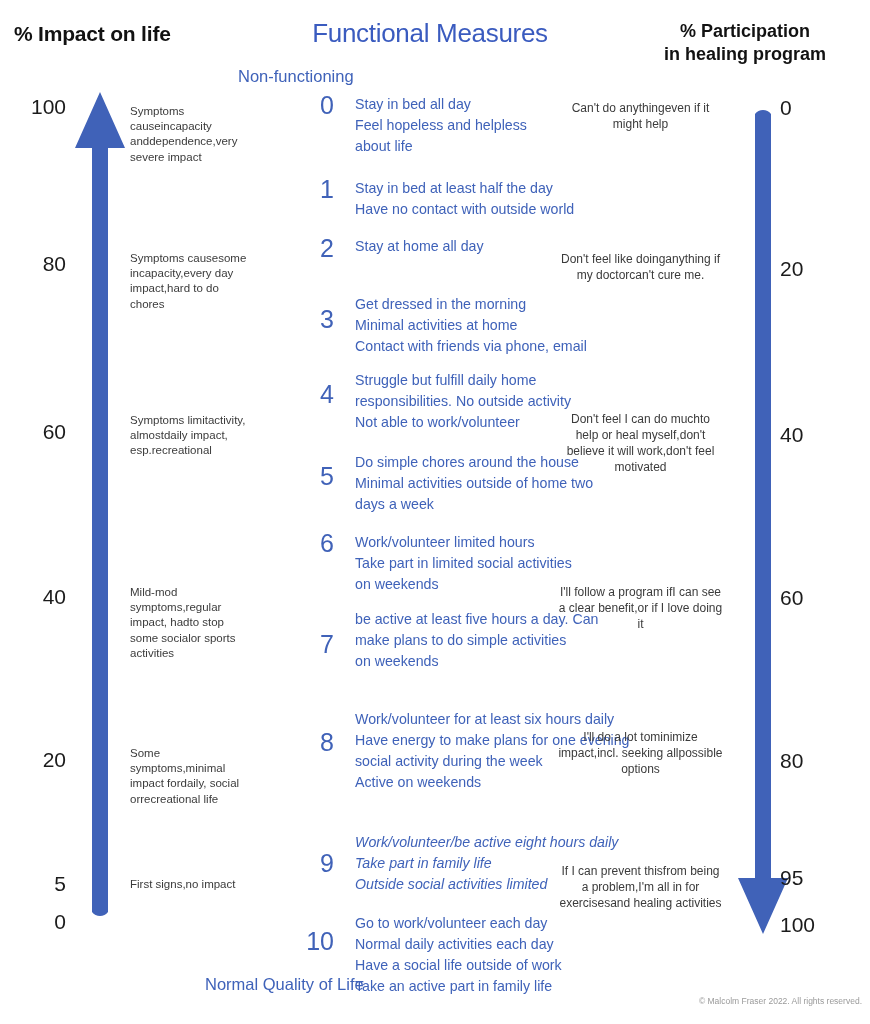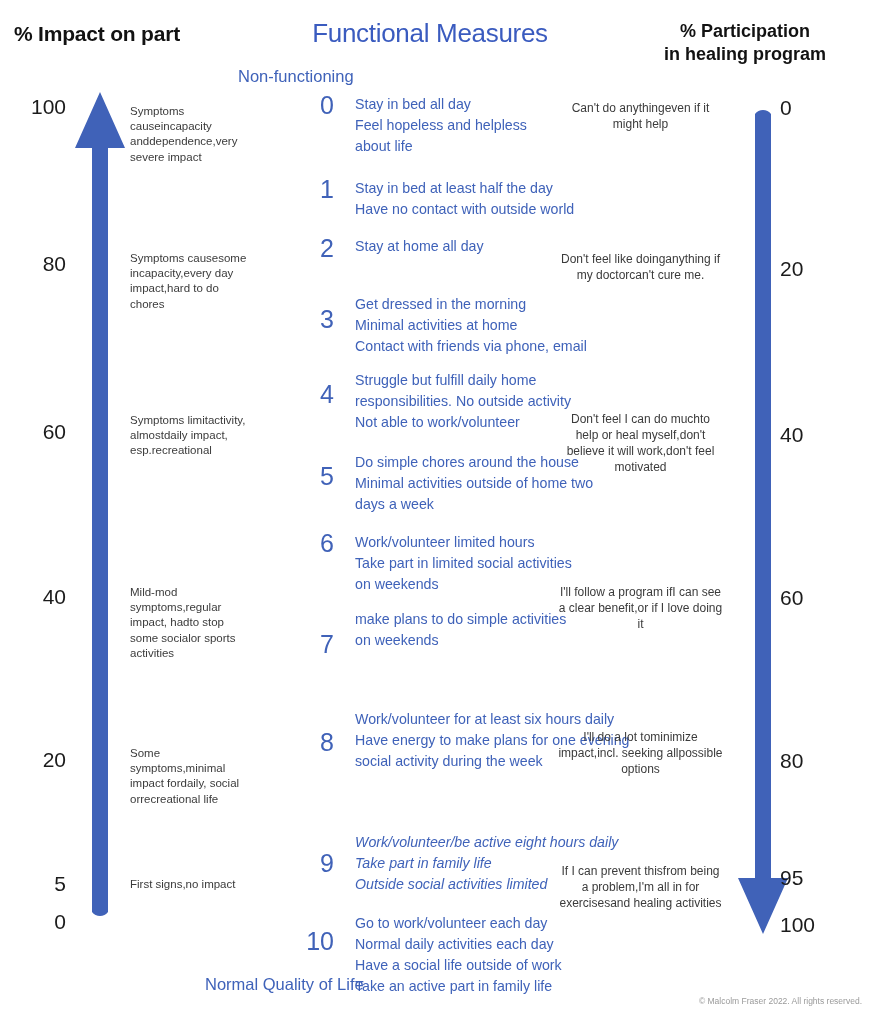--- a/index.html
+++ b/index.html
@@ -83,21 +83,21 @@
   .copyright{
     position:absolute; right:8px; top:996px;
     font-size:8.5px; color:#9a9a9a;
   }
 </style>
 </head>
 <body>
 
 <div id="page">
 
-  <div class="hdr-left">% Impact on part</div>
+  <div class="hdr-left">% Impact on life</div>
 
   <div class="hdr-center">Functional Measures</div>
 
   <div class="hdr-right">
     <div>% Participation</div>
     <div>in healing program</div>
   </div>
 
   <div class="arrow-up">
     <svg width="56" height="838" viewBox="0 0 56 838" xmlns="http://www.w3.org/2000/svg">
@@ -168,28 +168,30 @@
         <span class="ln">days a week</span>
       </div>
       <div class="cnum" style="top: 529px;">6</div>
       <div class="ctext" style="top: 532px;">
         <span class="ln">Work/volunteer limited hours</span>
         <span class="ln">Take part in limited social activities</span>
         <span class="ln">on weekends</span>
       </div>
       <div class="cnum" style="top: 630px;">7</div>
       <div class="ctext" style="top: 609px;">
+        <span class="ln">be active at least five hours a day. Can</span>
         <span class="ln">make plans to do simple activities</span>
         <span class="ln">on weekends</span>
       </div>
       <div class="cnum" style="top: 728px;">8</div>
       <div class="ctext" style="top: 709px;">
         <span class="ln">Work/volunteer for at least six hours daily</span>
         <span class="ln">Have energy to make plans for one evening</span>
         <span class="ln">social activity during the week</span>
+        <span class="ln">Active on weekends</span>
       </div>
       <div class="cnum" style="top: 849px;">9</div>
       <div class="ctext" style="top: 832px; font-style: italic;">
         <span class="ln">Work/volunteer/be active eight hours daily</span>
         <span class="ln">Take part in family life</span>
         <span class="ln">Outside social activities limited</span>
       </div>
       <div class="cnum" style="top: 927px;">10</div>
       <div class="ctext" style="top: 913px;">
         <span class="ln">Go to work/volunteer each day</span>

